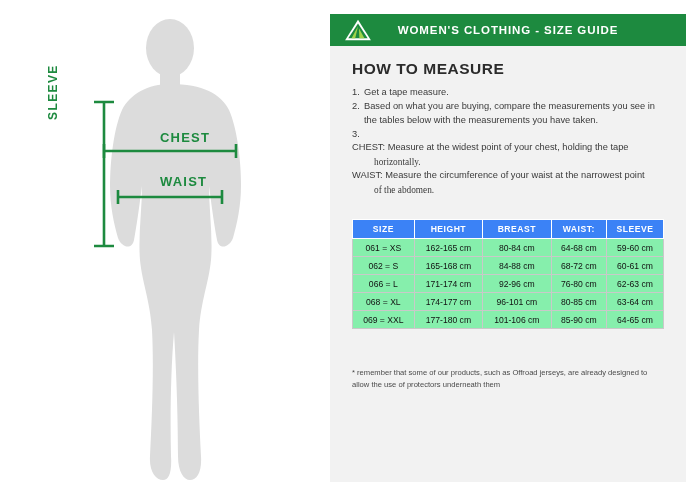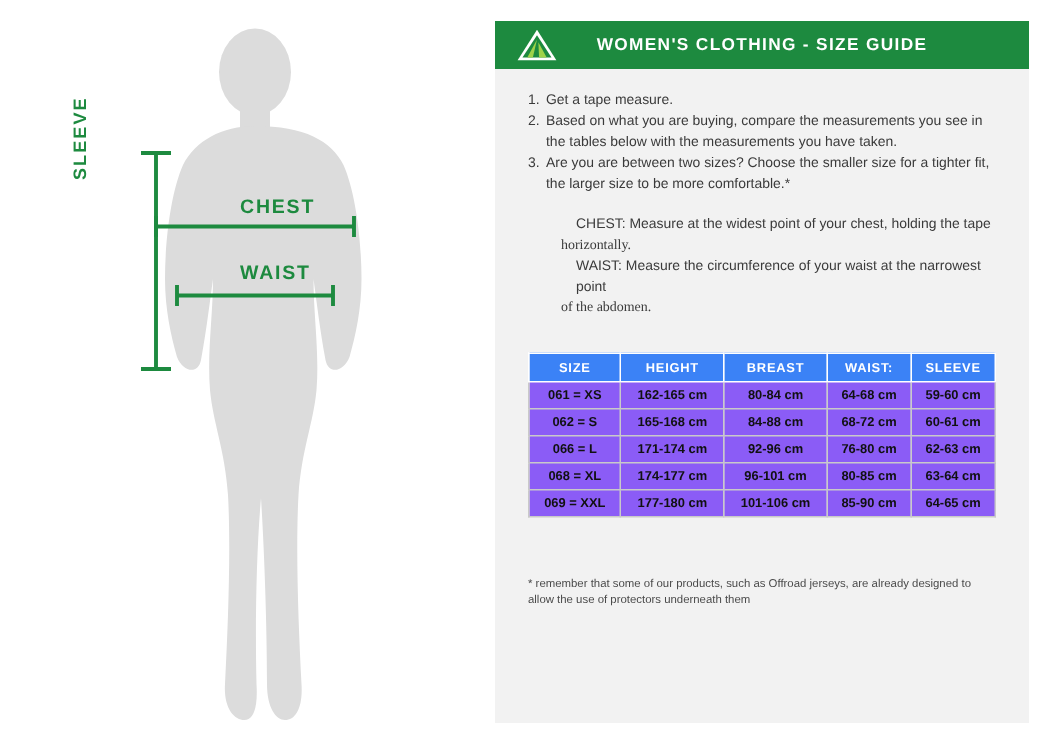--- a/index.html
+++ b/index.html
@@ -94,43 +94,43 @@
     position: absolute;
     left: 0; top: 0;
   }
 
   .defs {
     margin-top: 14px;
     font-size: 9.3px;
     color: #3a3a3a;
     line-height: 1.45;
   }
-  .defs .def { margin-bottom: 1px; margin-left: 32px; }
+  .defs .def { margin-bottom: 1px; }
   .defs .cont { padding-left: 22px; font-family: Liberation Serif, serif; }
 
   
   table.sizes {
     margin-top: 22px;
     border-collapse: collapse;
     width: 100%;
     font-size: 8.6px;
   }
   table.sizes th {
     background: #3b82f6;
     color: #ffffff;
     font-weight: bold;
     letter-spacing: 0.5px;
     padding: 4px 2px;
     border: 1px solid #ffffff;
     text-align: center;
   }
   table.sizes td {
-    background: #8b5cf6;
+    background: #86efac;
     color: #111111;
-    font-weight: bold;
+    font-weight: normal;
     padding: 3.5px 2px;
     border: 1px solid #c9c9c9;
     text-align: center;
     white-space: nowrap;
   }
   table.sizes td.sizecol { text-align: center; }
 
   .footnote {
     margin-top: 38px;
     font-size: 7.6px;
@@ -202,33 +202,33 @@
         <polygon points="15,2 29,24 1,24" fill="#ffffff"></polygon>
         <polygon points="15,6 25.5,22 4.5,22" fill="#1d8a3f"></polygon>
         <polygon points="15,9 12,22 8,22" fill="#9fd24a"></polygon>
         <polygon points="16,11 22,22 16.5,22" fill="#9fd24a"></polygon>
       </svg>
       <div class="title">WOMEN'S CLOTHING - SIZE GUIDE</div>
     </div>
 
     <div class="card-body">
 
+      <h2 class="how">HOW TO MEASURE</h2>
 
       <ol class="steps">
         <li>
           <span class="num">1.</span>
           <span>Get a tape measure.</span>
         </li>
         <li>
           <span class="num">2.</span>
           <span>Based on what you are buying, compare the measurements you see in the tables below with the measurements you have taken.</span>
         </li>
         <li>
           <span class="num">3.</span>
-          <span>Are you are between two sizes? Choose the smaller size for a tighter fit, the larger size to be more comfortable.*</span>
         </li>
       </ol>
 
       <div class="defs">
         <div class="def">CHEST: Measure at the widest point of your chest, holding the tape</div>
         <div class="cont">horizontally.</div>
         <div class="def">WAIST: Measure the circumference of your waist at the narrowest point</div>
         <div class="cont">of the abdomen.</div>
       </div>
 

